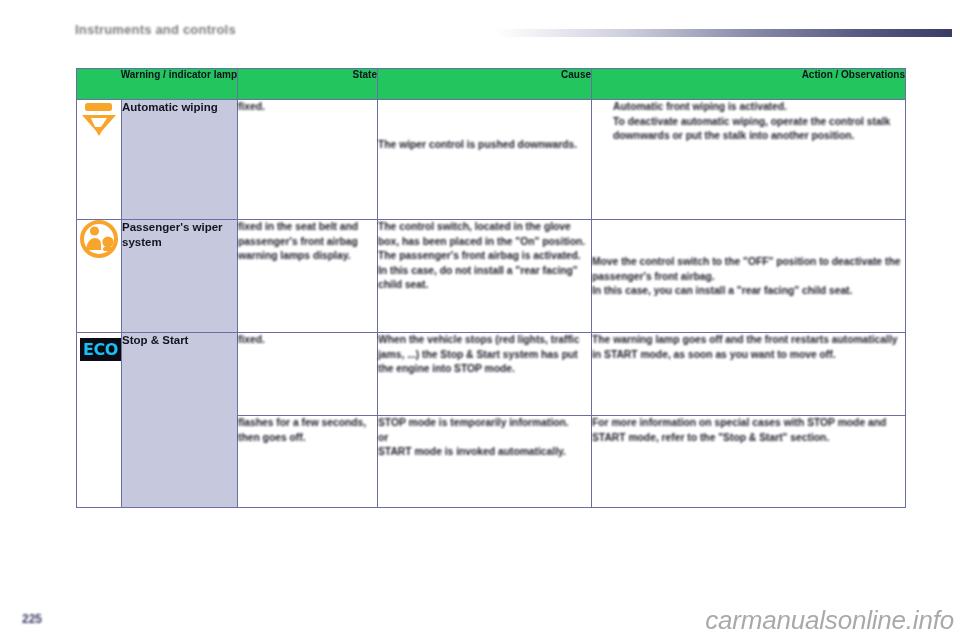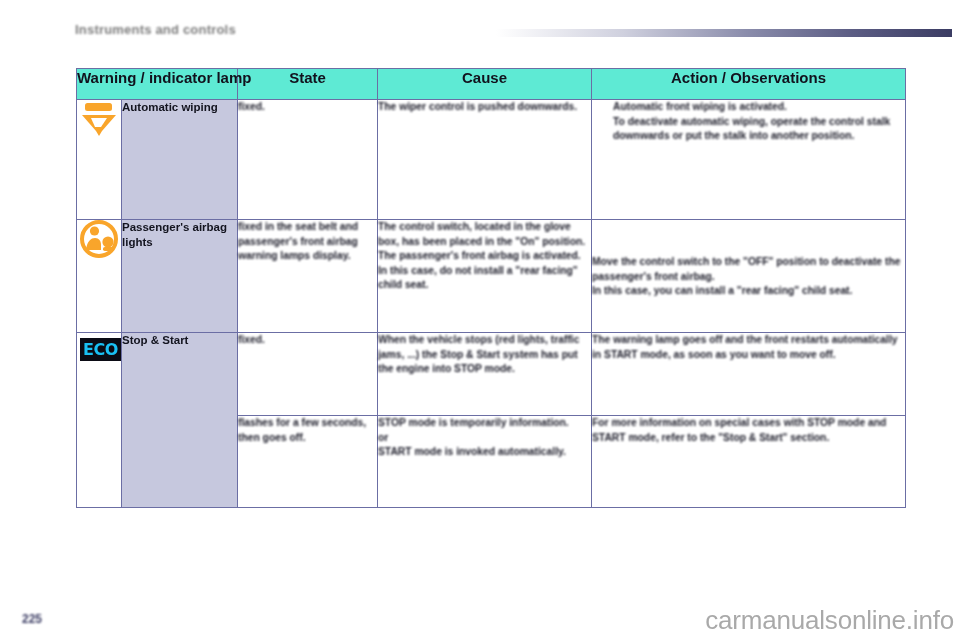--- a/index.html
+++ b/index.html
@@ -61,24 +61,24 @@
     padding: 0;
   }
   
   col.c-lamp   { width: 45px; }
   col.c-name   { width: 116px; }
   col.c-state  { width: 140px; }
   col.c-cause  { width: 214px; }
   col.c-action { width: 314px; }
 
   thead th {
-    background: #5eead4;
+    background: #22c55e;
     color: #11121d;
-    text-align: center;
-    font-size: 15px;
+    text-align: right;
+    font-size: 10px;
     font-weight: bold;
     height: 30px;
     padding: 0 8px;
     vertical-align: middle;
     white-space: nowrap;
   }
 
   td.lampcell {
     background: #ffffff;
     text-align: center;
@@ -139,20 +139,21 @@
   }
   .watermark {
     position: absolute;
     right: 6px;
     bottom: 4px;
     font-size: 26px;
     color: #9b9b9b;
     font-family: "Liberation Sans", sans-serif;
     letter-spacing: -0.2px;
     opacity: 0.85;
+    font-style: italic;
   }
 </style>
 </head>
 <body>
 
 <div class="page-header">
   <div class="chapter-title">Instruments and controls</div>
   <div class="header-rule"></div>
 </div>
 
@@ -183,41 +184,41 @@
               <path d="M3 15 H37 L23 31 L20 36 L17 31 Z" fill="#f9a52b"></path>
               <path d="M12 18 h16 l-6 9 h-6 z" fill="#ffffff"></path>
             </svg>
           </span>
         </td>
         <td class="namecell">Automatic wiping</td>
         <td class="textcell">
           <div class="blurtext" style="white-space:pre-line;">fixed.</div>
         </td>
         <td class="textcell">
-          <div class="blurtext" style="white-space:pre-line;">The wiper control is pushed downwards.</div>
+          <div class="blurtext" style="white-space:pre-line;margin-top:38px;">The wiper control is pushed downwards.</div>
         </td>
         <td class="textcell">
           <div class="blurtext" style="white-space:pre-line;margin-left:21px;">Automatic front wiping is activated.
 To deactivate automatic wiping, operate the control stalk downwards or put the stalk into another position.</div>
         </td>
       </tr>
 
       <tr style="height:113px;">
         <td class="lampcell">
           <span class="icon-box">
             <svg width="40" height="38" viewBox="0 0 40 38" aria-hidden="true">
               <circle cx="20" cy="19" r="17" fill="none" stroke="#f9a52b" stroke-width="4"></circle>
               <circle cx="15.5" cy="11" r="4.6" fill="#f9a52b"></circle>
               <path d="M7 30 C8 21 12 18 16 18 C20 18 22 21 22 25 L22 30 Z" fill="#f9a52b"></path>
               <circle cx="29" cy="22" r="5.6" fill="#f9a52b"></circle>
               <rect x="24" y="27" width="11" height="4" rx="1.8" fill="#f9a52b"></rect>
             </svg>
           </span>
         </td>
-        <td class="namecell">Passenger's airbag lights</td>
+        <td class="namecell">Passenger's wiper system</td>
         <td class="textcell">
           <div class="blurtext" style="white-space:pre-line;">fixed in the seat belt and passenger's front airbag warning lamps display.</div>
         </td>
         <td class="textcell">
           <div class="blurtext" style="white-space:pre-line;">The control switch, located in the glove box, has been placed in the "On" position.
 The passenger's front airbag is activated.
 In this case, do not install a "rear facing" child seat.</div>
         </td>
         <td class="textcell">
           <div class="blurtext" style="white-space:pre-line;margin-top:35px;">Move the control switch to the "OFF" position to deactivate the passenger's front airbag.

